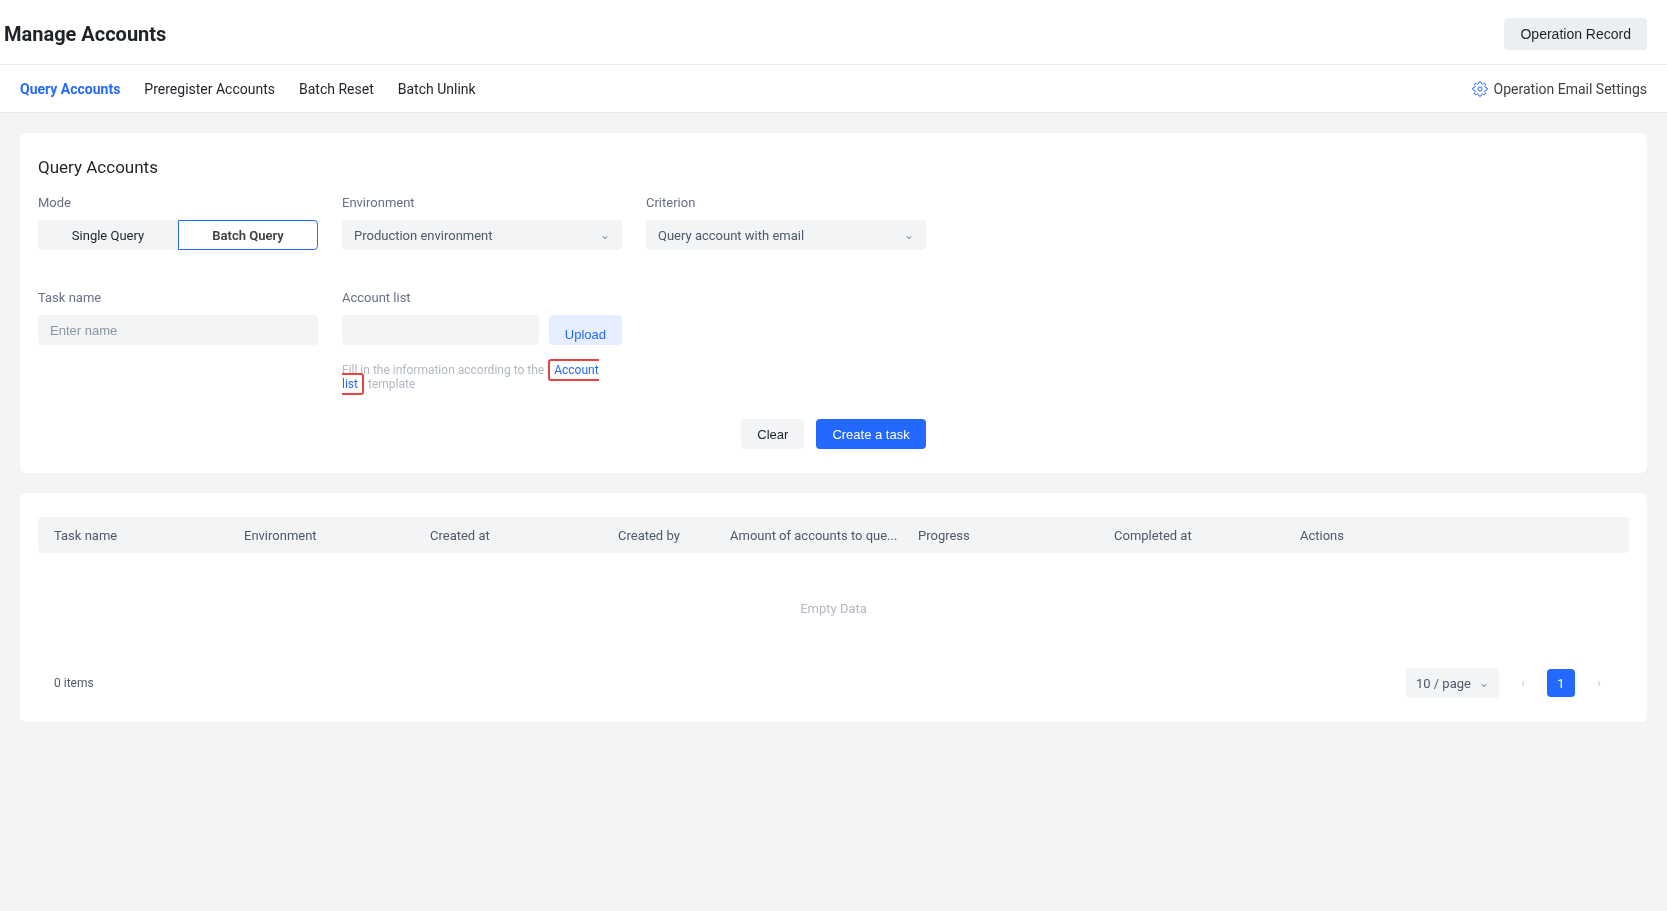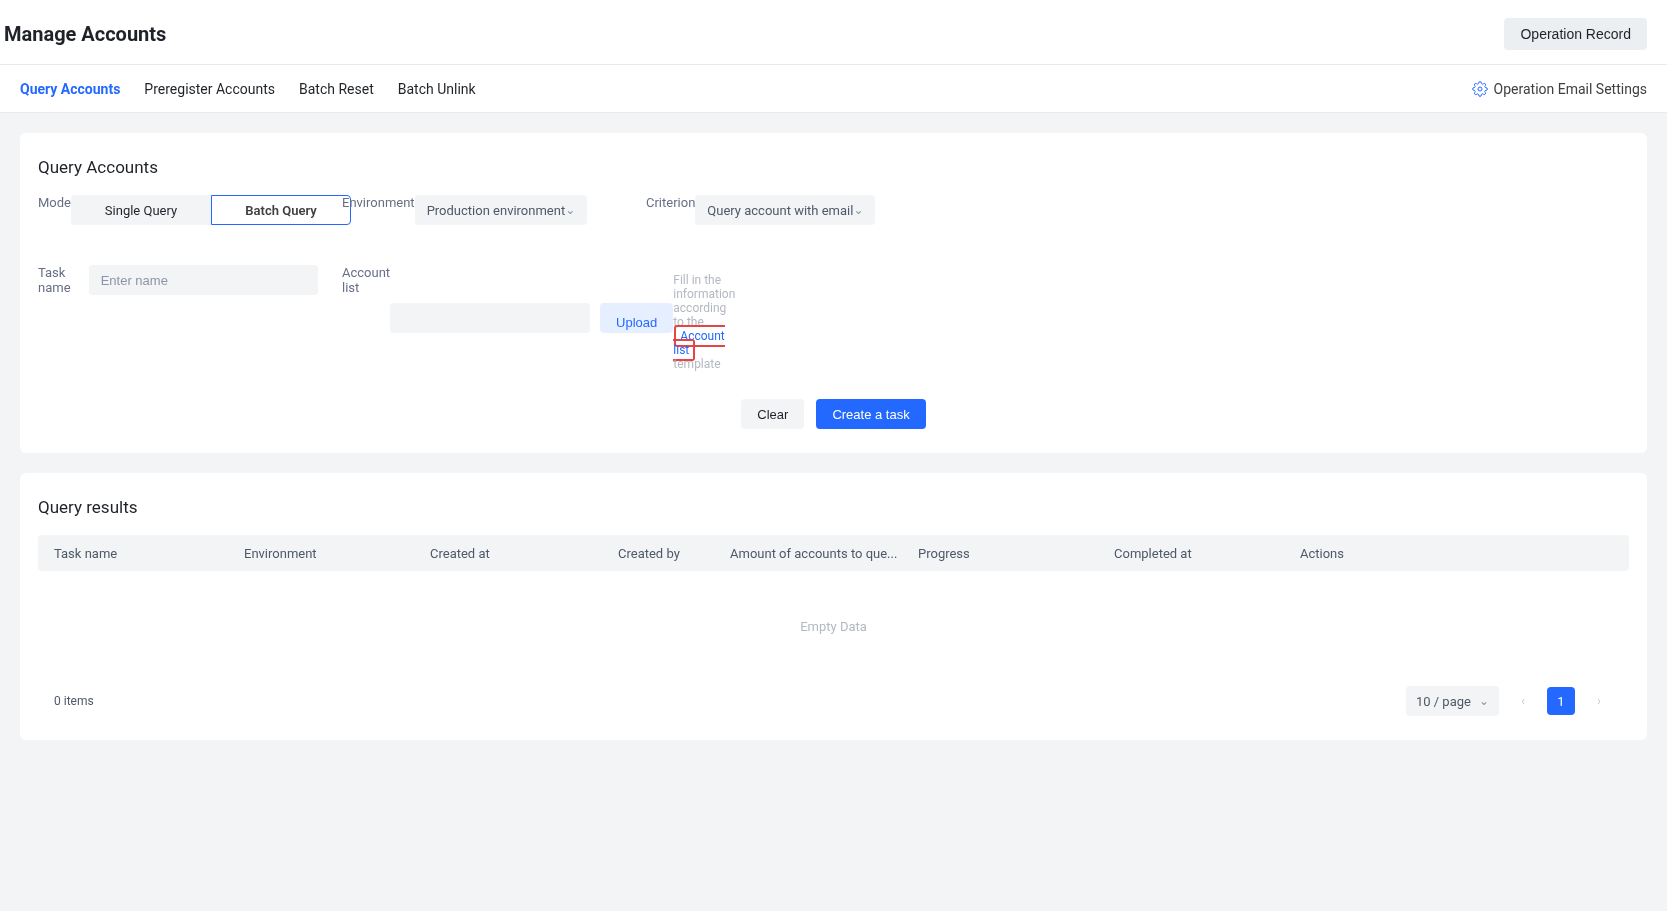--- a/index.html
+++ b/index.html
@@ -78,21 +78,21 @@
     color: #1f2329;
     font-weight: 400;
     margin-bottom: 18px;
   }
   .form-grid {
     display: flex;
     flex-wrap: wrap;
     column-gap: 24px;
     row-gap: 20px;
   }
-  .field { display: flex; flex-direction: row; }
+  .field { display: flex; flex-direction: column; gap: 10px; }
   .field-label { color: #667085; font-size: 13px; }
   .w280 { width: 280px; }
   
   .segmented { display: flex; }
   .segmented .seg-btn {
     height: 30px;
     width: 140px;
     display: flex;
     align-items: center;
     justify-content: center;
@@ -325,21 +325,20 @@
         </div>
       </div>
 
       <div class="action-row">
         <button class="btn btn-secondary">Clear</button>
         <button class="btn btn-primary">Create a task</button>
       </div>
     </div>
 
     <div class="card">
-      <div class="card-title">Query results</div>
 
       <div class="results-table">
         <div class="thead">
           <div class="th col-taskname">Task name</div>
           <div class="th col-env">Environment</div>
           <div class="th col-created">Created at</div>
           <div class="th col-createdby">Created by</div>
           <div class="th col-amount">Amount of accounts to que...</div>
           <div class="th col-progress">Progress</div>
           <div class="th col-completed">Completed at</div>

